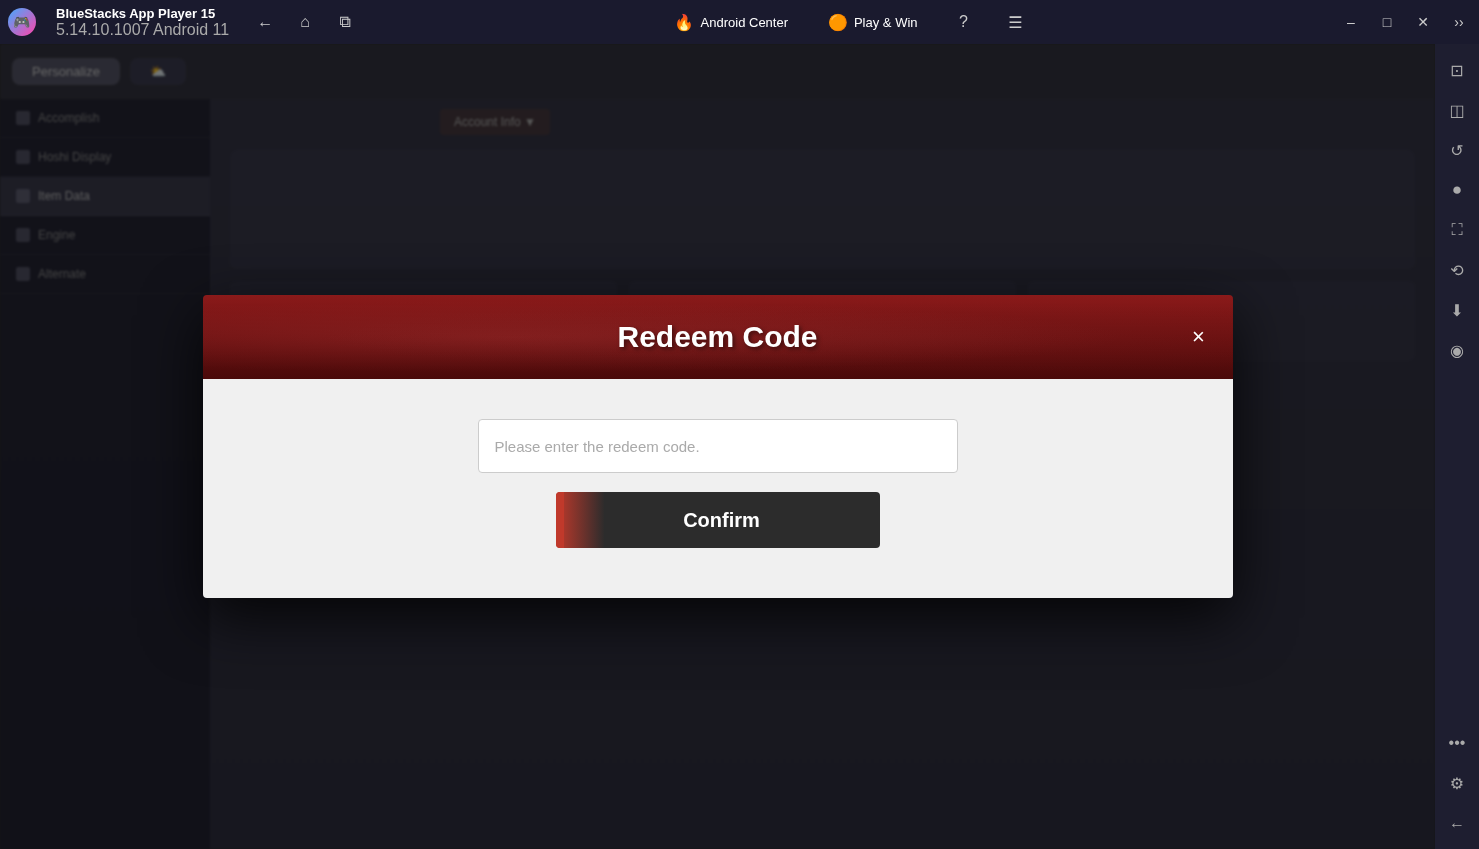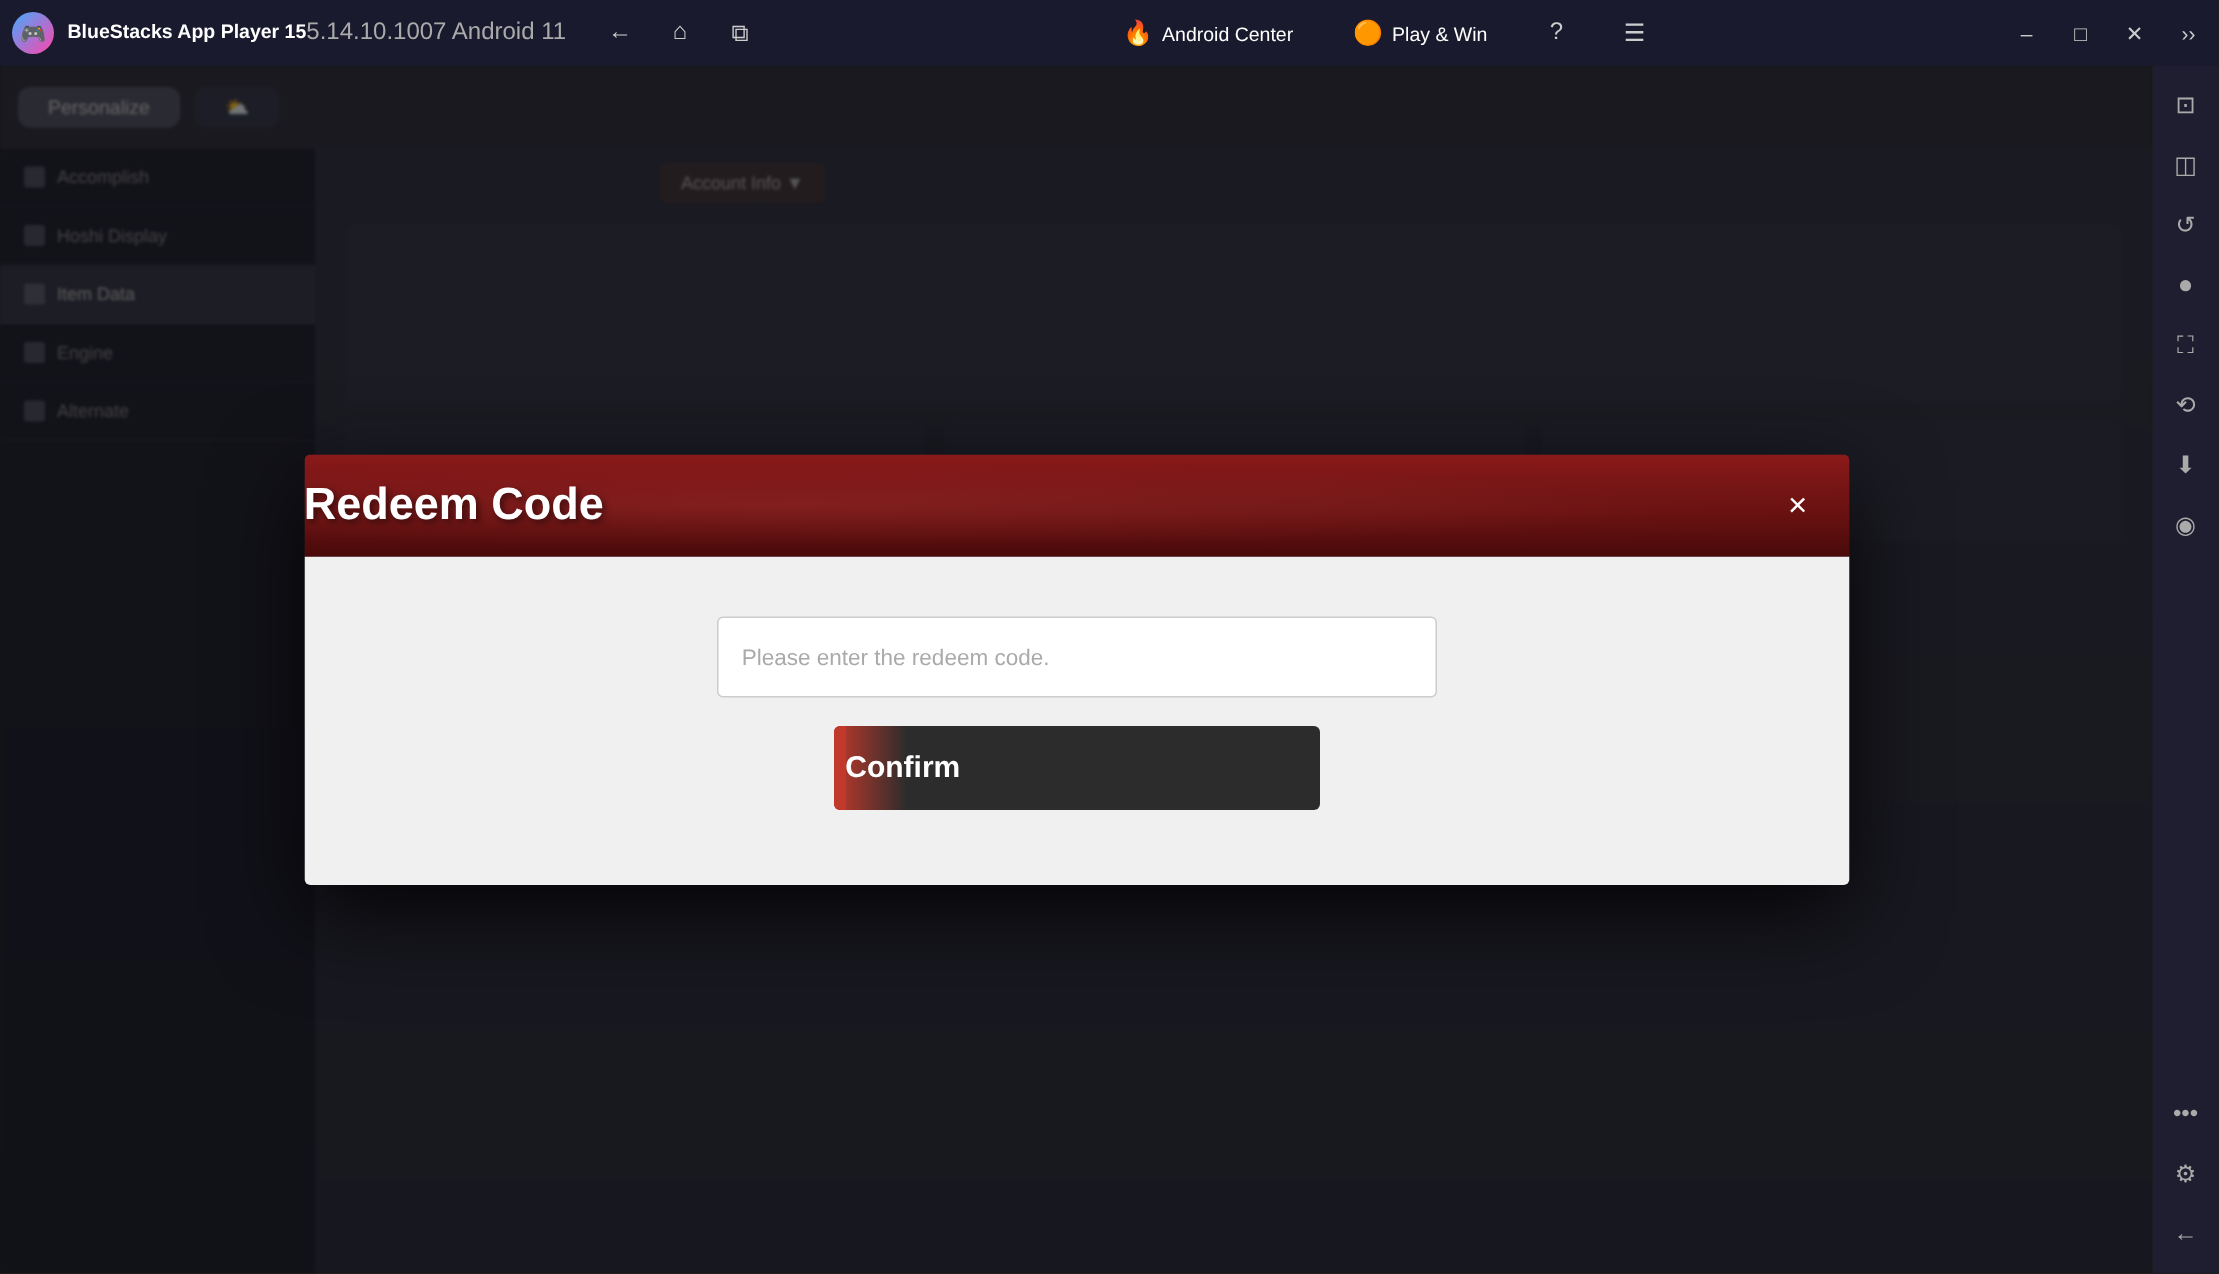--- a/index.html
+++ b/index.html
@@ -39,21 +39,22 @@
       border-radius: 50%;
       background: linear-gradient(135deg, #4af, #f4a);
       display: flex;
       align-items: center;
       justify-content: center;
       font-size: 14px;
     }
 
     .title-bar-app-info {
       display: flex;
-      margin-left: 1px;
+      flex-direction: column;
+      margin-left: 12px;
     }
 
     .title-bar-app-name {
       color: #ffffff;
       font-size: 13px;
       font-weight: 600;
     }
 
     .title-bar-app-version {
       color: #aaaaaa;
@@ -259,24 +260,25 @@
     
     .modal {
       width: 1030px;
       border-radius: 4px;
       overflow: hidden;
       box-shadow: 0 20px 60px rgba(0,0,0,0.8);
       position: relative;
     }
 
     .modal-header {
-      height: 68px;
+      height: 84px;
       background: linear-gradient(to bottom, #8b1a1a 0%, #6b1010 50%, #4a0a0a 100%);
       display: flex;
       align-items: center;
+      justify-content: center;
       position: relative;
     }
 
     .modal-header-bg {
       position: absolute;
       top: 0; left: 0; right: 0; bottom: 0;
       background: 
         radial-gradient(ellipse at 30% 50%, rgba(180,60,60,0.3) 0%, transparent 60%),
         radial-gradient(ellipse at 70% 50%, rgba(120,30,30,0.3) 0%, transparent 60%);
     }
@@ -338,20 +340,21 @@
       border: none;
       border-radius: 4px;
       color: #ffffff;
       font-size: 20px;
       font-weight: 600;
       cursor: pointer;
       position: relative;
       overflow: hidden;
       display: flex;
       align-items: center;
+      justify-content: center;
     }
 
     .confirm-btn::before {
       content: '';
       position: absolute;
       left: 0; top: 0; bottom: 0;
       width: 8px;
       background: #c0392b;
     }
 

